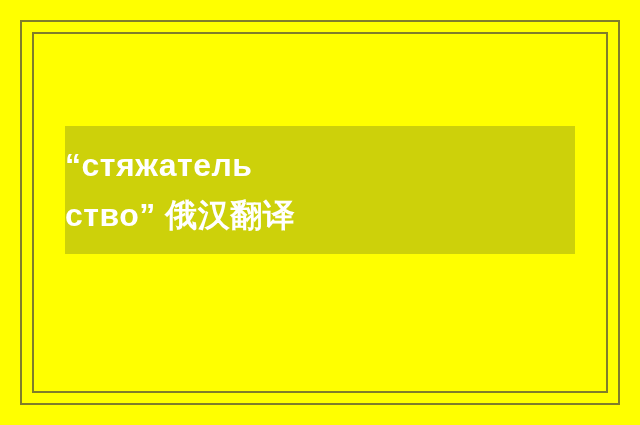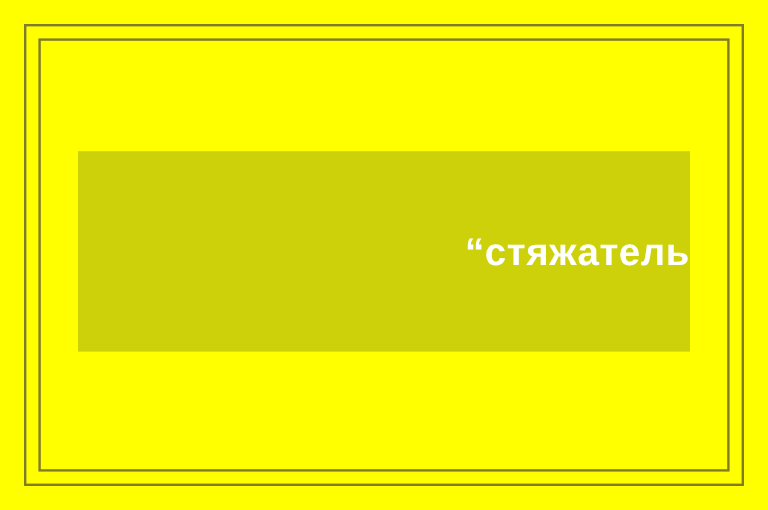--- a/index.html
+++ b/index.html
@@ -47,25 +47,25 @@
     height: 361px;
     border: 2px solid #807d2a;
   }
 
   
   .title-plate {
     position: absolute;
     left: 65px;
     top: 126px;
     width: 510px;
-    height: 167px;
+    height: 128px;
     background: #cdd10a;
     display: flex;
     flex-direction: column;
-    align-items: flex-end;
+    align-items: flex-start;
     justify-content: center;
     box-sizing: border-box;
   }
 
   .title-line {
     color: #ffffff;
     font-weight: bold;
     font-size: 32px;
     line-height: 50px;
     letter-spacing: 0.5px;
@@ -77,15 +77,16 @@
 <body>
 
 <div id="canvas">
 
   <div class="frame frame-outer"></div>
 
   <div class="frame frame-inner"></div>
 
   <div class="title-plate">
     <div class="title-line">“стяжатель</div>
+    <div class="title-line">ство” 俄汉翻译</div>
   </div>
 
 </div>
 
 </body></html>

